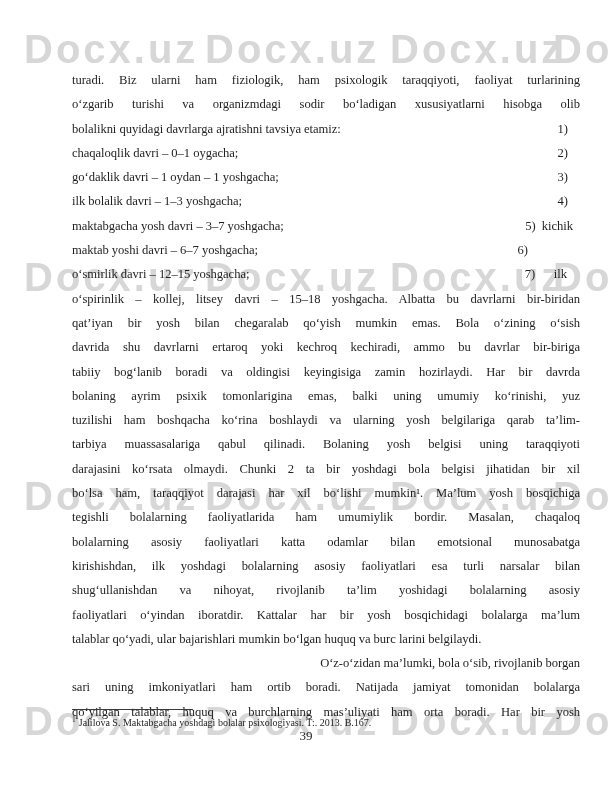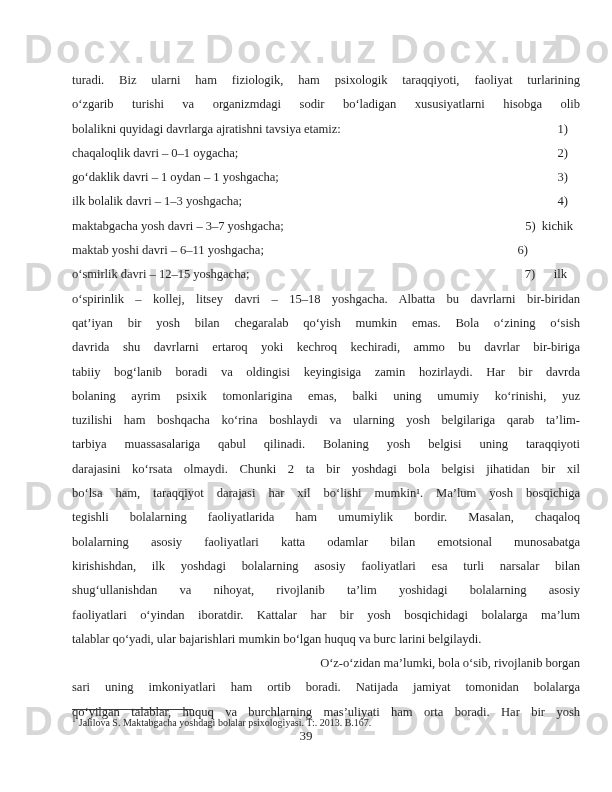--- a/index.html
+++ b/index.html
@@ -86,21 +86,21 @@
       </div>
       <div class="ln split">
         <span class="lft">ilk bolalik davri – 1–3 yoshgacha;</span>
         <span class="rgt" style="padding-right:12px;">4)</span>
       </div>
       <div class="ln split">
         <span class="lft">maktabgacha yosh davri – 3–7 yoshgacha;</span>
         <span class="rgt" style="padding-right:7px;">5)&nbsp;&nbsp;kichik</span>
       </div>
       <div class="ln split">
-        <span class="lft">maktab yoshi davri – 6–11 yoshgacha;</span>
+        <span class="lft">maktab yoshi davri – 6–7 yoshgacha;</span>
         <span class="rgt" style="padding-right:52px;">6)</span>
       </div>
       <div class="ln split">
         <span class="lft">oʻsmirlik davri – 12–15 yoshgacha;</span>
         <span class="rgt" style="padding-right:13px;">7)&nbsp;&nbsp;&nbsp;&nbsp;&nbsp;&nbsp;ilk</span>
       </div>
       <div class="ln j">oʻspirinlik – kollej, litsey davri – 15–18 yoshgacha. Albatta bu davrlarni bir-biridan</div>
       <div class="ln j">qat’iyan bir yosh bilan chegaralab qoʻyish mumkin emas. Bola oʻzining oʻsish</div>
       <div class="ln j">davrida shu davrlarni ertaroq yoki kechroq kechiradi, ammo bu davrlar bir-biriga</div>
       <div class="ln j">tabiiy bogʻlanib boradi va oldingisi keyingisiga zamin hozirlaydi. Har bir davrda</div>

